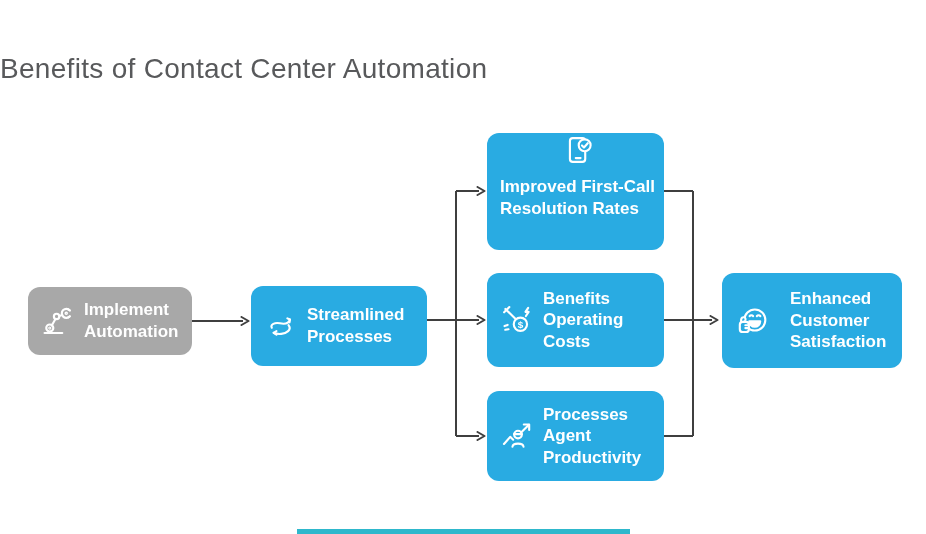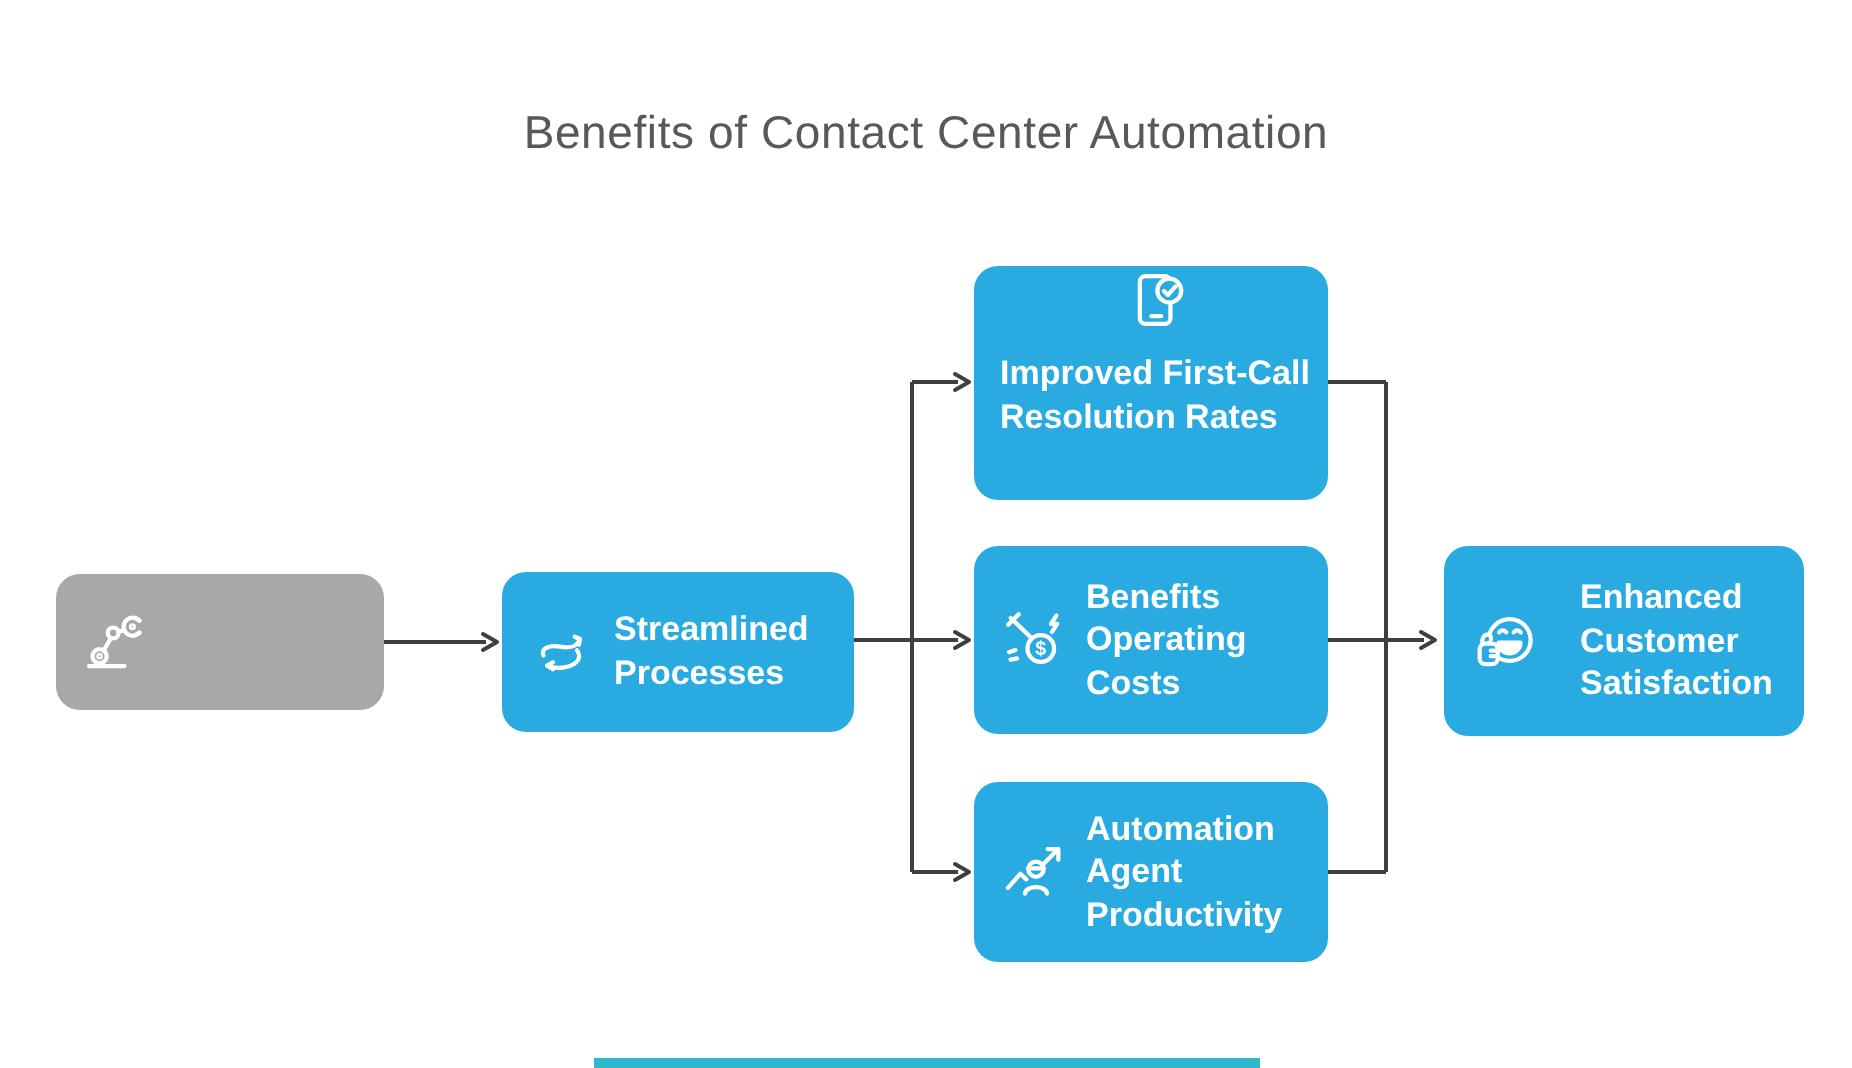--- a/index.html
+++ b/index.html
@@ -8,22 +8,22 @@
     position: relative;
     width: 926px;
     height: 534px;
     overflow: hidden;
     font-family: "Liberation Sans", sans-serif;
     background: var(--c-background, #fff);
   }
   .diagram-title {
     position: absolute;
     left: 0; right: 0; top: 53px;
-    text-align: center;
-    font-size: 23px;
+    text-align: left;
+    font-size: 28px;
     font-weight: 400;
     letter-spacing: 0.3px;
     color: var(--c-title-text, #58595B);
   }
   .connector-layer {
     position: absolute;
     left: 0; top: 0;
   }
   .edge {
     stroke: var(--c-connector, #3F3F3F);
@@ -94,20 +94,21 @@
         <circle cx="6.2" cy="17" r="2.5"></circle>
         <circle cx="6.2" cy="17" r="0.4"></circle>
         <path d="M7.6 15.2l2.6-4.6"></path>
         <circle cx="11" cy="8.8" r="1.9"></circle>
         <path d="M12.9 8.4l2.1-.6"></path>
         <path d="M20.3 4.5 A3.2 3.2 0 1 0 20.3 8.7"></path>
         <path d="M20.3 4.5l-1.2-.7M20.3 8.7l-1.2.7"></path>
         <circle cx="17.8" cy="6.6" r="0.5"></circle>
       </svg>
     </span>
+    <span class="node-label">Implement Automation</span>
   </div>
 
   <div class="node" style="left:251px; top:286px; width:176px; height:80px;">
     <span class="node-icon">
       <svg viewBox="0 0 24 24" fill="none" stroke="#FFFFFF" stroke-width="1.5" stroke-linecap="round" stroke-linejoin="round" xmlns="http://www.w3.org/2000/svg">
         <path d="M5.5 13.2 C4.2 10.8 7.8 9.4 11.2 10.1 C14.8 10.8 17.6 10 18.3 7.4"></path>
         <path d="M16.5 6.6l1.8.8-.3 2"></path>
         <path d="M17.3 11.4c1 1.2 1.1 2.9-.3 4.2-2.4 2.2-7 2.6-10.2 1.2"></path>
         <path d="M8.8 15.6l-2 1.2 2 1.3"></path>
       </svg>
@@ -145,21 +146,21 @@
     <span class="node-icon">
       <svg viewBox="0 0 24 24" fill="none" stroke="#FFFFFF" stroke-width="1.5" stroke-linecap="round" stroke-linejoin="round" xmlns="http://www.w3.org/2000/svg">
         <path d="M2.8 17.6l4.4-5 2.1 2"></path>
         <circle cx="12.7" cy="11" r="2.7"></circle>
         <path d="M9.9 10.7h5.6"></path>
         <path d="M8.8 19.6c.3-3 7.5-3 7.8 0"></path>
         <path d="M14.9 9.6l5.5-5.5"></path>
         <path d="M16.8 3.9h3.8v3.8"></path>
       </svg>
     </span>
-    <span class="node-label">Automation Agent Productivity</span>
+    <span class="node-label">Processes Agent Productivity</span>
   </div>
 
   <div class="node" style="left:722px; top:273px; width:180px; height:95px;gap:21px;">
     <span class="node-icon">
       <svg viewBox="0 0 24 24" fill="none" stroke="#FFFFFF" stroke-width="1.5" stroke-linecap="round" stroke-linejoin="round" xmlns="http://www.w3.org/2000/svg">
         <circle cx="14" cy="11.3" r="7.4"></circle>
         <path d="M10.3 8.6a1.5 1.5 0 0 1 2.5 0"></path>
         <path d="M15.4 8.6a1.5 1.5 0 0 1 2.5 0"></path>
         <path d="M10.1 12.2h7.7a3.85 3.85 0 0 1-7.7 0z" fill="#FFFFFF" stroke-linejoin="round"></path>
         <path d="M4.4 12.6c-.3-1.7.4-3 1.5-3.2 1-.2 1.7.6 1.5 1.7" fill="var(--c-accent)"></path>

